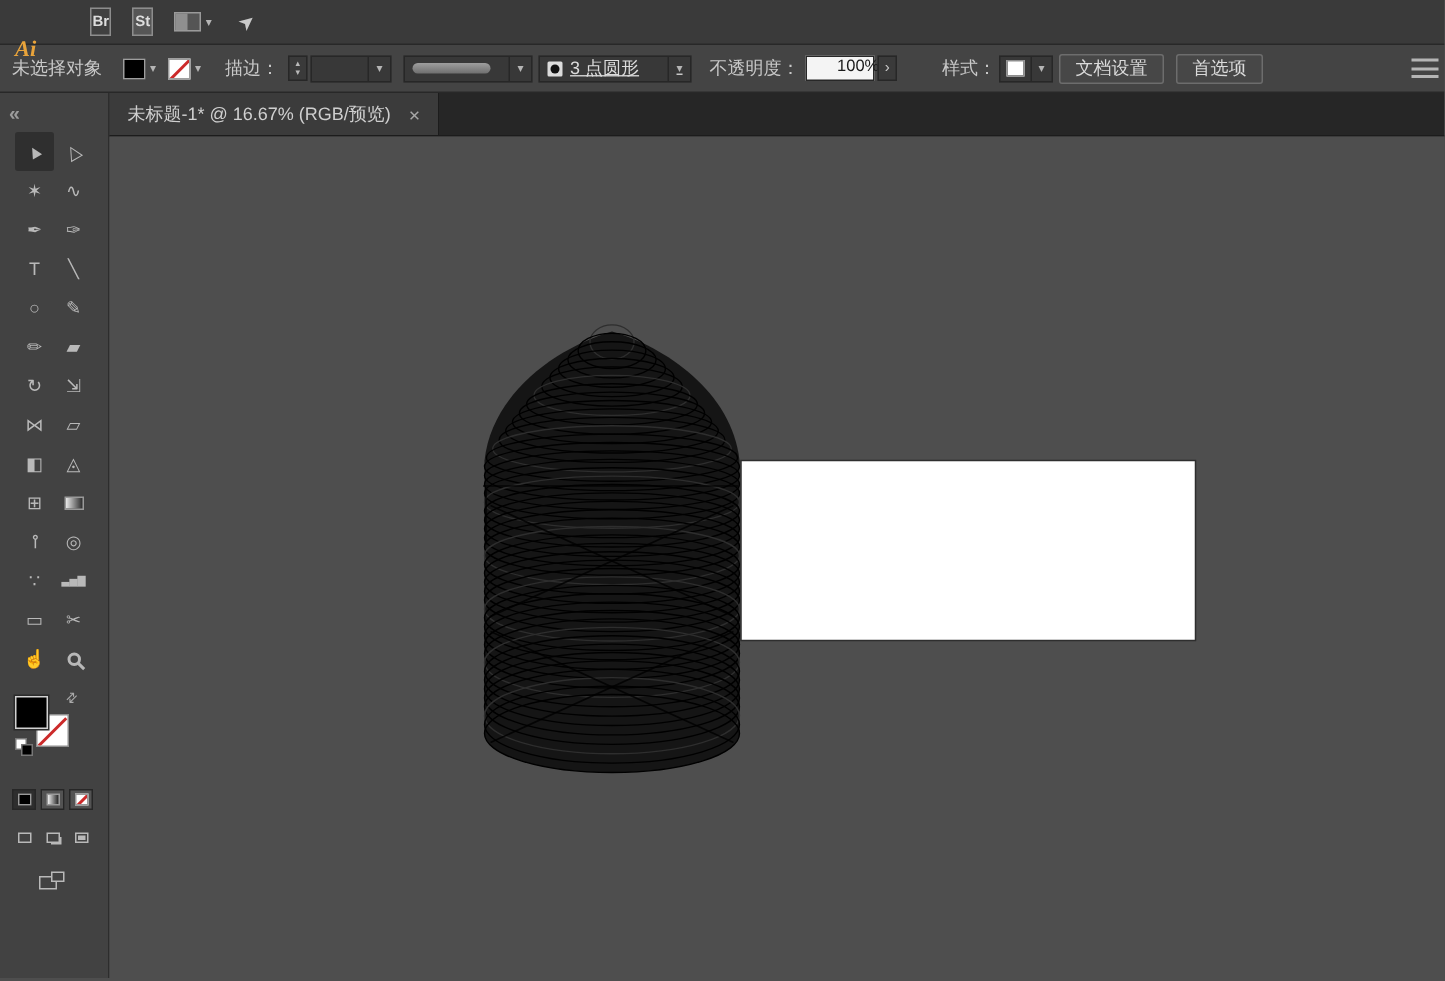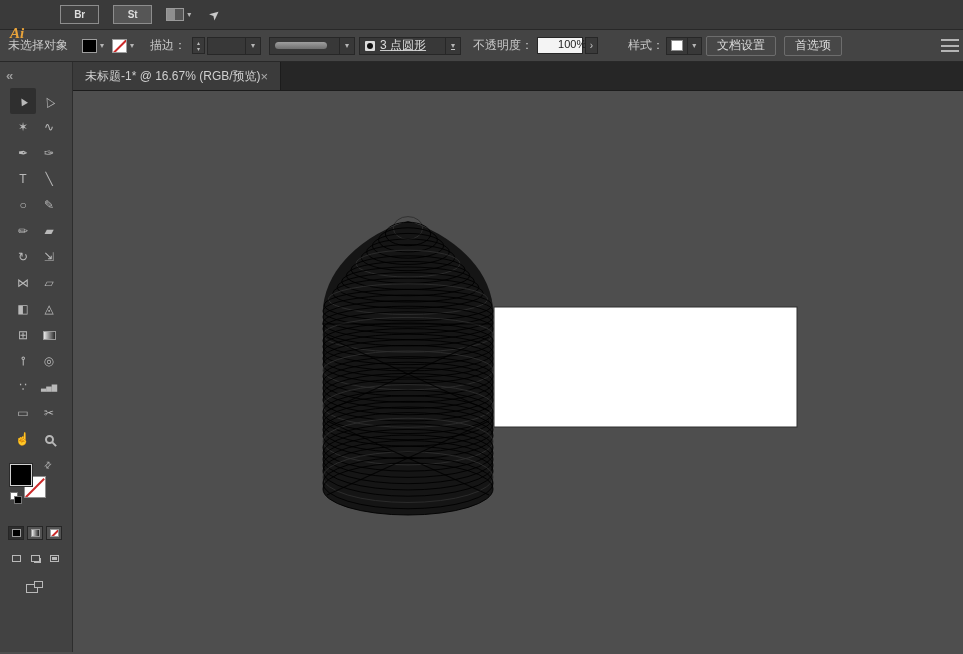--- a/index.html
+++ b/index.html
@@ -7,21 +7,21 @@
   body { font-family:"Liberation Sans", sans-serif; background:#4e4e4e; color:#cfcfcf; }
 
   
   .menubar { height:30px; background:#3a3a3a; border-bottom:1px solid #282828;
              display:flex; align-items:center; }
   .logo { color:#e9a43b; font-weight:bold; font-style:italic; font-size:15px;
           font-family:"Liberation Serif", serif; padding:0 14px 0 10px;margin-top:38px; }
   .menu-items { display:flex; height:100%; }
   .menu-item { font-size:12.5px; color:#d6d6d6; padding:0 11px; line-height:30px; cursor:default; white-space:nowrap; }
   .mb-right { display:flex; align-items:center; margin-left:22px; }
-  .badge { width:39px; height:19px; border:1px solid #8d8d8d; background:#404040; color:#dddddd;
+  .badge { width:14px; height:19px; border:1px solid #8d8d8d; background:#404040; color:#dddddd;
            font-size:10px; font-weight:bold; display:flex; align-items:center; justify-content:center; margin-right:14px; }
   .badge.lighter { background:#565656; }
   .arrange { width:18px; height:13px; border:1px solid #9a9a9a; background:#555; display:grid;
              grid-template-columns:1fr 1fr; margin-right:3px; }
   .arrange span:first-child { background:#8f8f8f; }
   .caret { color:#b5b5b5; font-size:8px; line-height:1; }
   .sync { color:#c9c9c9; font-size:13px; margin-left:18px; display:inline-block; transform:rotate(-40deg); }
 
   
   .controlbar { height:32px; background:#444444; border-bottom:1px solid #282828;
@@ -107,21 +107,21 @@
   .mode.m3 i { background:linear-gradient(#b9b9b9,#b9b9b9) center/5px 3px no-repeat; }
 
   .screenmode { position:relative; width:18px; height:13px; margin:16px 0 0 26px; }
   .sm-a { position:absolute; left:0; top:3px; width:12px; height:9px; border:1px solid #b9b9b9; }
   .sm-b { position:absolute; left:8px; top:0; width:9px; height:7px; border:1px solid #b9b9b9; background:#424242; }
 
   
   .workarea { flex:1; display:flex; flex-direction:column; min-width:0; }
   .tabbar { height:29px; background:#262626; border-bottom:1px solid #1c1c1c; display:flex; align-items:stretch; }
   .tab { background:#3b3b3b; color:#cfcfcf; font-size:12px; display:flex; align-items:center;
-         padding:0 12px; border-right:1px solid #1c1c1c; }
+         gap:12px; padding:0 12px; border-right:1px solid #1c1c1c; }
   .tabclose { color:#a8a8a8; font-size:13px; line-height:1; }
   .canvas { flex:1; position:relative; background:#4e4e4e; }
   .canvas svg { position:absolute; left:0; top:0; }
 </style>
 </head>
 <body>
 
 <div class="menubar">
   <div class="logo">Ai</div>
   <div class="mb-right">

